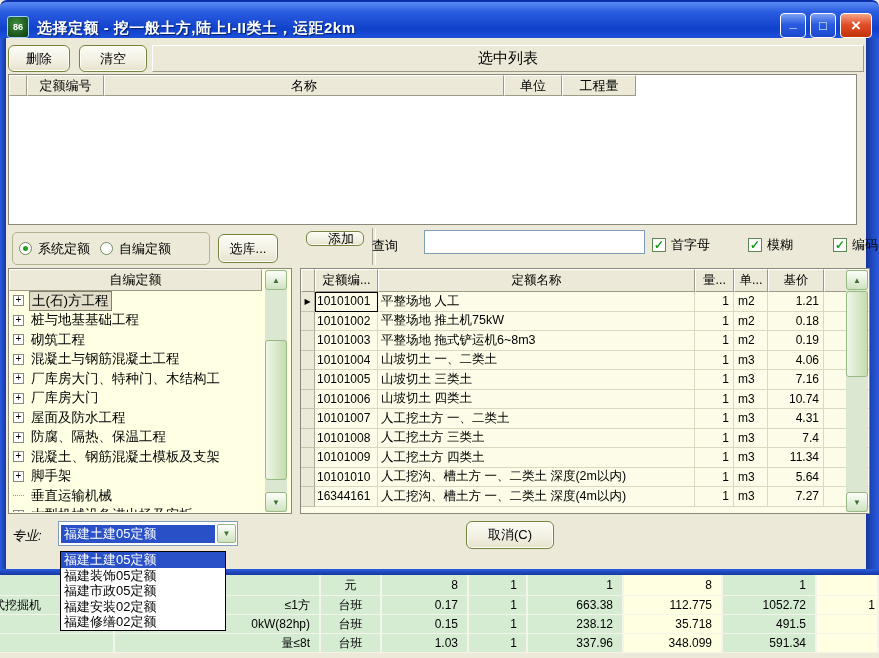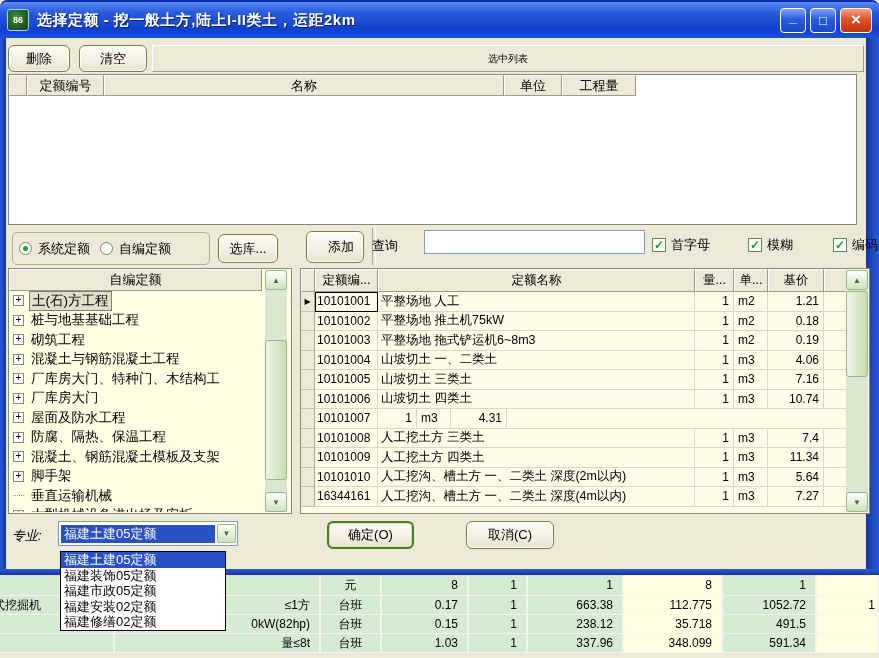--- a/index.html
+++ b/index.html
@@ -18,21 +18,21 @@
   .c-unit { width:61px; justify-content:center; }
   .c-n1 { width:87px; } .c-n2 { width:59px; } .c-n3 { width:96px; }
   .c-n4 { width:99px; } .c-n5 { width:94px; } .c-n6 { width:62px; }
   .num { justify-content:flex-end; padding-right:9px; }
   .edge-num { justify-content:flex-end; padding-right:2px; }
   .clipped-label { margin-left:-7px; }
   
   #titlebar { position:absolute; left:0; top:0; width:879px; height:38px; z-index:10;
     box-sizing:border-box; border-top:2px solid #0a2fa8; border-radius:7px 7px 0 0;
     background:linear-gradient(180deg,#5b8bf2 0%,#2a5ce0 28%,#1141cb 75%,#1c50dc 100%);
-    display:flex; align-items:center; padding:0 7px; }
+    display:flex; align-items:flex-end; padding:0 7px; }
   .app-icon { width:20px; height:20px; flex:none; border-radius:3px; border:1px solid #9fd0ff;
     background:radial-gradient(circle at 40% 35%,#3f8f3f,#0b3a0b); color:#fff; font-size:9px;
     font-weight:bold; display:flex; align-items:center; justify-content:center; }
   #title-text { color:#fff; font-size:15px; font-weight:bold; margin-left:8px; flex:1;
     white-space:nowrap; overflow:hidden; letter-spacing:.5px; text-shadow:1px 1px 1px #002068; }
   .win-btn { width:26px; height:25px; margin-left:4px; flex:none; box-sizing:border-box;
     border:1px solid #fff; border-radius:4px; color:#fff; font-weight:bold; font-size:13px;
     background:linear-gradient(180deg,#7da1f2,#2a5ce0 45%,#1b48cc);
     display:flex; align-items:center; justify-content:center; }
   .win-btn.minimize span { transform:translateY(-3px); }
@@ -57,36 +57,36 @@
   .radio.checked::after { content:""; position:absolute; inset:3px; border-radius:50%; background:#23a123; }
   .sarrow { box-sizing:border-box; height:20px; border:1px solid #98b884; border-radius:3px;
     background:linear-gradient(180deg,#fdfefa,#cfe3c0); color:#3f6d33; font-size:8px;
     display:flex; align-items:center; justify-content:center; }
   .sthumb { position:absolute; left:0; width:100%; box-sizing:border-box; border:1px solid #98b884;
     border-radius:3px; background:linear-gradient(90deg,#eff6e8,#c6dcae); }
   .strack { position:absolute; z-index:12; background:#dbe7d1; }
   
   #btn-delete { left:8px; top:45px; width:62px; height:27px; }
   #btn-clear  { left:79px; top:45px; width:68px; height:27px; }
-  #selected-title-bar { position:absolute; left:152px; top:45px; width:712px; height:27px; z-index:11; font-size:10px; }
+  #selected-title-bar { position:absolute; left:152px; top:45px; width:712px; height:27px; z-index:11; font-size:15px; }
   #selected-list-panel { position:absolute; left:8px; top:74px; width:849px; height:151px; z-index:11;
     background:#fff; border:1px solid #8a887a; box-sizing:border-box; }
   .sel-hdr { position:absolute; top:0; height:21px; font-size:13px; z-index:12; }
   #shc-marker { left:0; width:18px; }
   #shc-code { left:18px; width:77px; }
   #shc-name { left:95px; width:400px; }
   #shc-unit { left:495px; width:58px; }
   #shc-qty  { left:553px; width:74px; }
   
   #radio-group { position:absolute; left:12px; top:232px; width:198px; height:33px; z-index:12;
     box-sizing:border-box; border:1px solid #b5b28f; border-radius:5px;
     display:flex; align-items:center; font-size:13px; padding-left:6px; }
   #radio-group .lbl { margin:0 10px 0 6px; white-space:nowrap; }
   #btn-selectlib { left:218px; top:234px; width:60px; height:29px; }
-  #btn-add { left:306px; top:231px; width:58px; height:32px;padding-left:12px; }
+  #btn-add { left:306px; top:231px; width:58px; height:15px;padding-left:12px; }
   .vsep { position:absolute; left:372px; top:228px; height:37px; width:2px; z-index:11;
     border-left:1px solid #aca899; border-right:1px solid #fff; }
   #query-label { position:absolute; left:372px; top:237px; font-size:13px; z-index:12; }
   #query-input { position:absolute; left:424px; top:230px; width:221px; height:24px; z-index:12;
     box-sizing:border-box; border:1px solid #7f9db9; background:#fff; font-size:13px; padding:2px 4px;
     font-family:"Liberation Sans",sans-serif; }
   .chkgrp { position:absolute; top:236px; z-index:12; display:flex; align-items:center; gap:5px; font-size:13px; }
   #chk-first { left:652px; } #chk-fuzzy { left:748px; } #chk-code { left:833px; }
   
   #tree-panel { position:absolute; left:8px; top:268px; width:284px; height:246px; z-index:11;
@@ -434,20 +434,21 @@
         <div class="qcell q-code">10101006</div>
         <div class="qcell q-name">山坡切土 四类土</div>
         <div class="qcell q-qty">1</div>
         <div class="qcell q-unit">m3</div>
         <div class="qcell q-price">10.74</div>
         <div class="qcell q-fill"></div>
       </div>
       <div class="qrow">
         <div class="qcell q-marker"></div>
         <div class="qcell q-code">10101007</div>
+        <div class="qcell q-name">人工挖土方 一、二类土</div>
         <div class="qcell q-qty">1</div>
         <div class="qcell q-unit">m3</div>
         <div class="qcell q-price">4.31</div>
         <div class="qcell q-fill"></div>
       </div>
       <div class="qrow">
         <div class="qcell q-marker"></div>
         <div class="qcell q-code">10101008</div>
         <div class="qcell q-name">人工挖土方 三类土</div>
         <div class="qcell q-qty">1</div>
@@ -488,21 +489,20 @@
     <div class="sarrow up">▲</div>
     <div id="quota-thumb" class="sthumb"></div>
     <div class="sarrow down">▼</div>
   </div>
 
   <div id="prof-label">专业:</div>
   <div id="combo">
     <div id="combo-text">福建土建05定额</div>
     <div id="combo-btn">▼</div>
   </div>
-  <div id="btn-ok" class="btn focused">确定(O)</div>
   <div id="btn-cancel" class="btn">取消(C)</div>
 
   <div id="dropdown">
     <div class="opt selected">福建土建05定额</div>
     <div class="opt">福建装饰05定额</div>
     <div class="opt">福建市政05定额</div>
     <div class="opt">福建安装02定额</div>
     <div class="opt">福建修缮02定额</div>
   </div>
 

